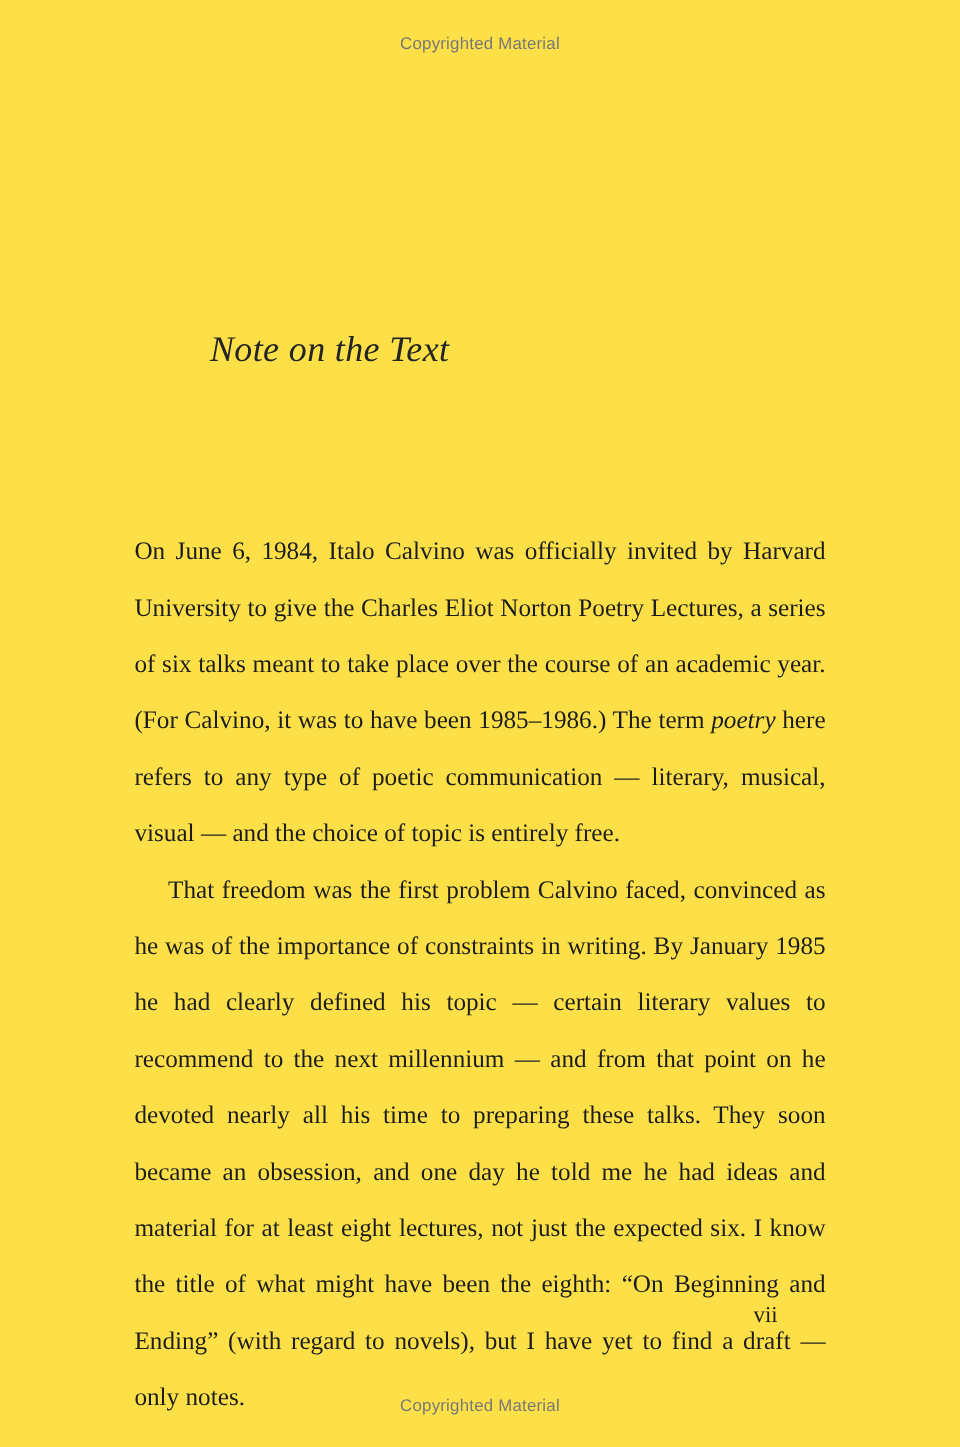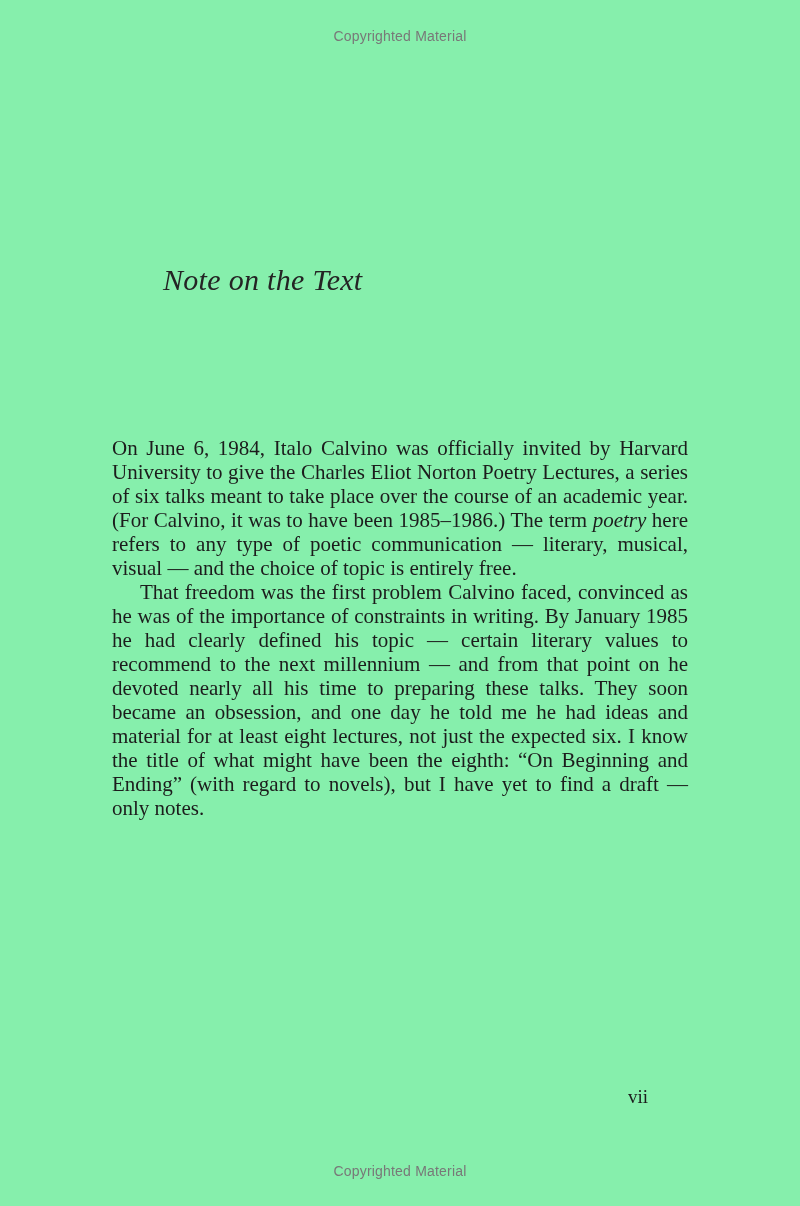--- a/index.html
+++ b/index.html
@@ -4,57 +4,57 @@
 <style>
   html, body {
     margin: 0;
     padding: 0;
     background: #ffffff;
   }
   .page {
     position: relative;
     width: 800px;
     height: 1206px;
-    background: #86efac;
+    background: #fde047;
     overflow: hidden;
     font-family: "Liberation Serif", serif;
   }
   .notice {
     position: absolute;
     left: 0;
     width: 800px;
     text-align: center;
     font-family: "Liberation Sans", sans-serif;
     font-size: 14px;
     color: #787878;
     letter-spacing: 0.2px;
   }
   .notice.top { top: 28px; }
   .notice.bottom { top: 1163px; }
   .heading {
     position: absolute;
     left: 163px;
     top: 263px;
-    margin: 0;
+    margin: 12px;
     font-family: "Liberation Serif", serif;
     font-style: italic;
     font-weight: normal;
     font-size: 30px;
     color: #242424;
     letter-spacing: 0.3px;
     text-align: right;
   }
   .body-text {
     position: absolute;
     left: 112px;
     top: 436px;
     width: 576px;
     font-family: "Liberation Serif", serif;
     font-size: 21px;
-    line-height: 24px;
+    line-height: 47px;
     color: #1c1c1c;
     text-align: justify;
   }
   .body-text p {
     margin: 0;
     padding: 0;
   }
   .body-text p.indent {
     text-indent: 28px;
   }

